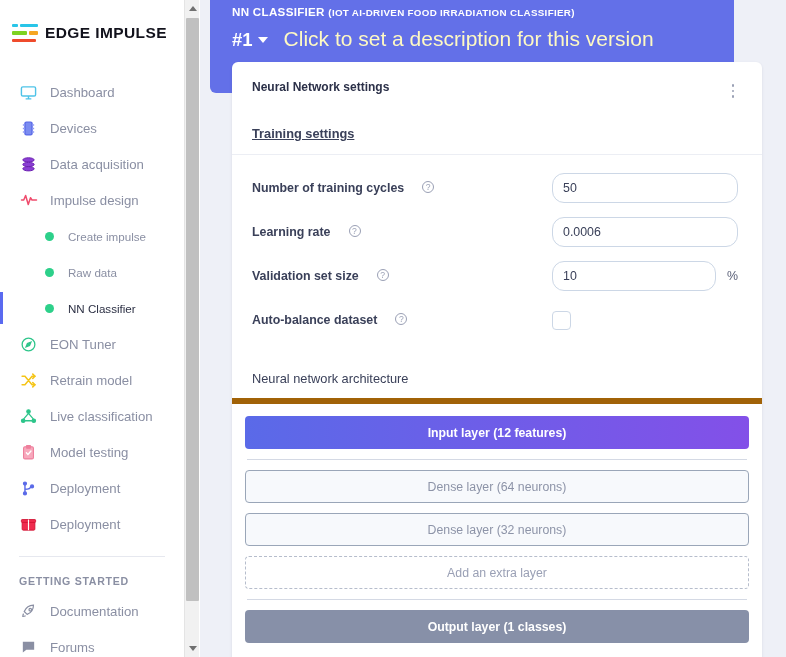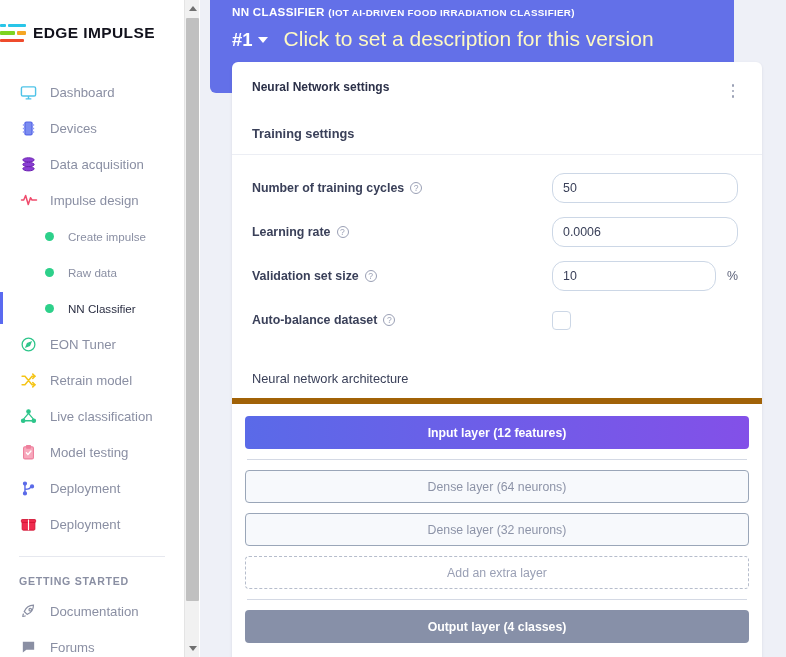--- a/index.html
+++ b/index.html
@@ -13,21 +13,21 @@
 
   
   #sidebar {
     position: absolute; left: 0; top: 0;
     width: 184px; height: 657px;
     background: #ffffff;
     overflow: hidden;
   }
   .logo-wrap {
     display: flex; align-items: center;
-    padding: 20px 0 0 0;
+    padding: 20px 0 0 12px;
     height: 46px;
   }
   .logo-mark {
     width: 26px; height: 19px;
     display: flex; flex-direction: column; justify-content: space-between;
     margin-right: 7px;
   }
   .logo-row { display: flex; height: 3.4px; gap: 1.5px; }
   .lb { border-radius: 1px; height: 100%; }
   .logo-text {
@@ -153,31 +153,32 @@
     width: 18px; height: 18px;
     display: flex; flex-direction: column; align-items: center; justify-content: center;
     gap: 2.5px; cursor: pointer; margin-top: 2px;
   }
   .kebab i { width: 2.8px; height: 2.8px; border-radius: 50%; background: #9aa0b5; display: block; }
 
   .section-head {
     padding: 26px 20px 13px 20px;
     font-size: 12.8px; font-weight: bold; color: #3a4059;
     border-bottom: 1px solid #eceef4;
+    text-decoration: underline;
   }
   .form-row {
     display: flex; align-items: center;
     padding: 0 20px;
     height: 44px;
   }
   .form-row.first { margin-top: 11px; }
   .form-label {
     flex: 0 0 300px;
     font-size: 12.4px; font-weight: bold; color: #3a4059;
-    display: flex; align-items: center;
+    display: flex;  gap: 12px;
   }
   .qmark {
     display: inline-flex; align-items: center; justify-content: center;
     width: 12px; height: 12px; margin-left: 6px;
     border: 1px solid #9aa0b5; border-radius: 50%;
     font-size: 8.6px; font-weight: normal; color: #9aa0b5;
     line-height: 1;
   }
   .form-input {
     height: 30px;
@@ -492,18 +493,18 @@
 
       <div class="arch-head">Neural network architecture</div>
 
       <div class="layers">
         <div class="layer input">Input layer (12 features)</div>
         <div class="layer-sep"></div>
         <div class="layer dense">Dense layer (64 neurons)</div>
         <div class="layer dense">Dense layer (32 neurons)</div>
         <div class="layer addlayer">Add an extra layer</div>
         <div class="layer-sep"></div>
-        <div class="layer output">Output layer (4 classes)</div>
+        <div class="layer output">Output layer (1 classes)</div>
       </div>
 
     </div>
   </div>
 </div>
 
 </body></html>

